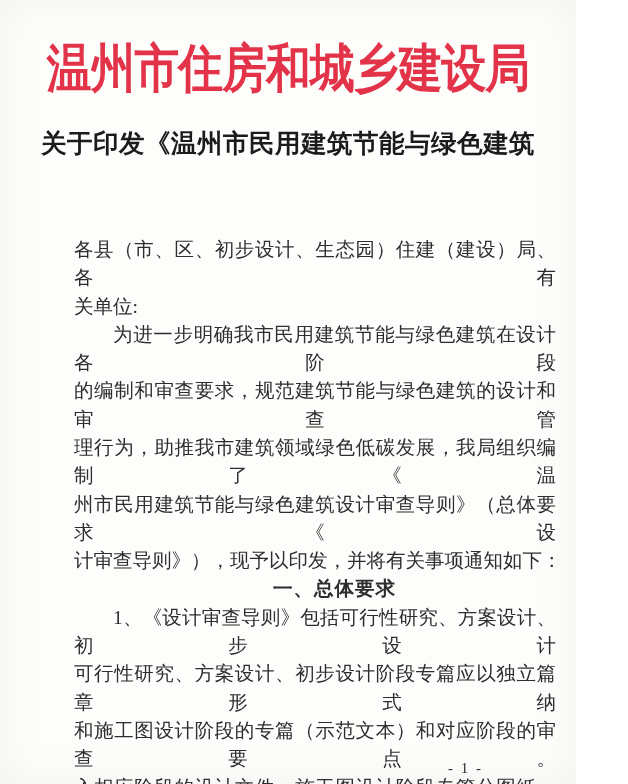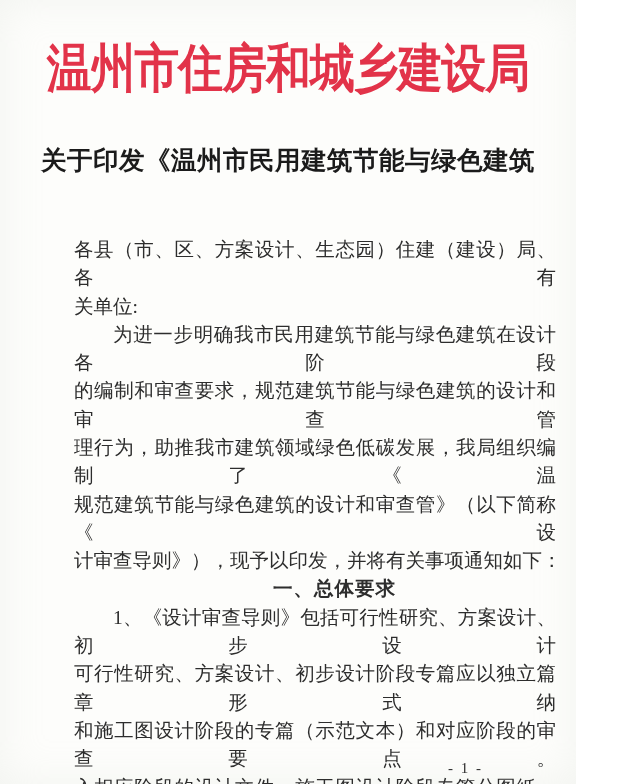--- a/index.html
+++ b/index.html
@@ -28,21 +28,21 @@
     font-weight: bold;
     color: var(--header-red, #e23349);
     white-space: nowrap;
     letter-spacing: -1px;
     transform: scaleX(0.86);
     transform-origin: center;
   }
   
   .doc-title {
     position: absolute;
-    top: 142px;
+    top: 125px;
     left: 0;
     width: 100%;
     text-align: center;
     color: #1b1b1b;
     font-size: 25.5px;
     font-weight: bold;
     line-height: 38px;
     letter-spacing: 0.5px;
   }
   
@@ -89,26 +89,26 @@
 
 <div class="page">
 
   <div class="agency">温州市住房和城乡建设局</div>
 
   <div class="doc-title">
     <div>关于印发《温州市民用建筑节能与绿色建筑</div>
   </div>
 
   <div class="body-block">
-    <div class="ln fill">各县（市、区、方案设计、生态园）住建（建设）局、各有</div>
+    <div class="ln fill">各县（市、区、初步设计、生态园）住建（建设）局、各有</div>
     <div class="ln">关单位:</div>
     <div class="ln indent fill">为进一步明确我市民用建筑节能与绿色建筑在设计各阶段</div>
     <div class="ln fill">的编制和审查要求，规范建筑节能与绿色建筑的设计和审查管</div>
     <div class="ln fill">理行为，助推我市建筑领域绿色低碳发展，我局组织编制了《温</div>
-    <div class="ln fill">规范建筑节能与绿色建筑的设计和审查管》（以下简称《设</div>
+    <div class="ln fill">州市民用建筑节能与绿色建筑设计审查导则》（总体要求《设</div>
     <div class="ln">计审查导则》），现予以印发，并将有关事项通知如下：</div>
     <div class="ln heading indent">一、总体要求</div>
     <div class="ln indent fill">1、《设计审查导则》包括可行性研究、方案设计、初步设计</div>
     <div class="ln fill">可行性研究、方案设计、初步设计阶段专篇应以独立篇章形式纳</div>
     <div class="ln fill">和施工图设计阶段的专篇（示范文本）和对应阶段的审查要点。</div>
     <div class="ln fill">入相应阶段的设计文件。施工图设计阶段专篇分图纸、文本正文</div>
 
   </div>
 
   <div class="pageno">- 1 -</div>

